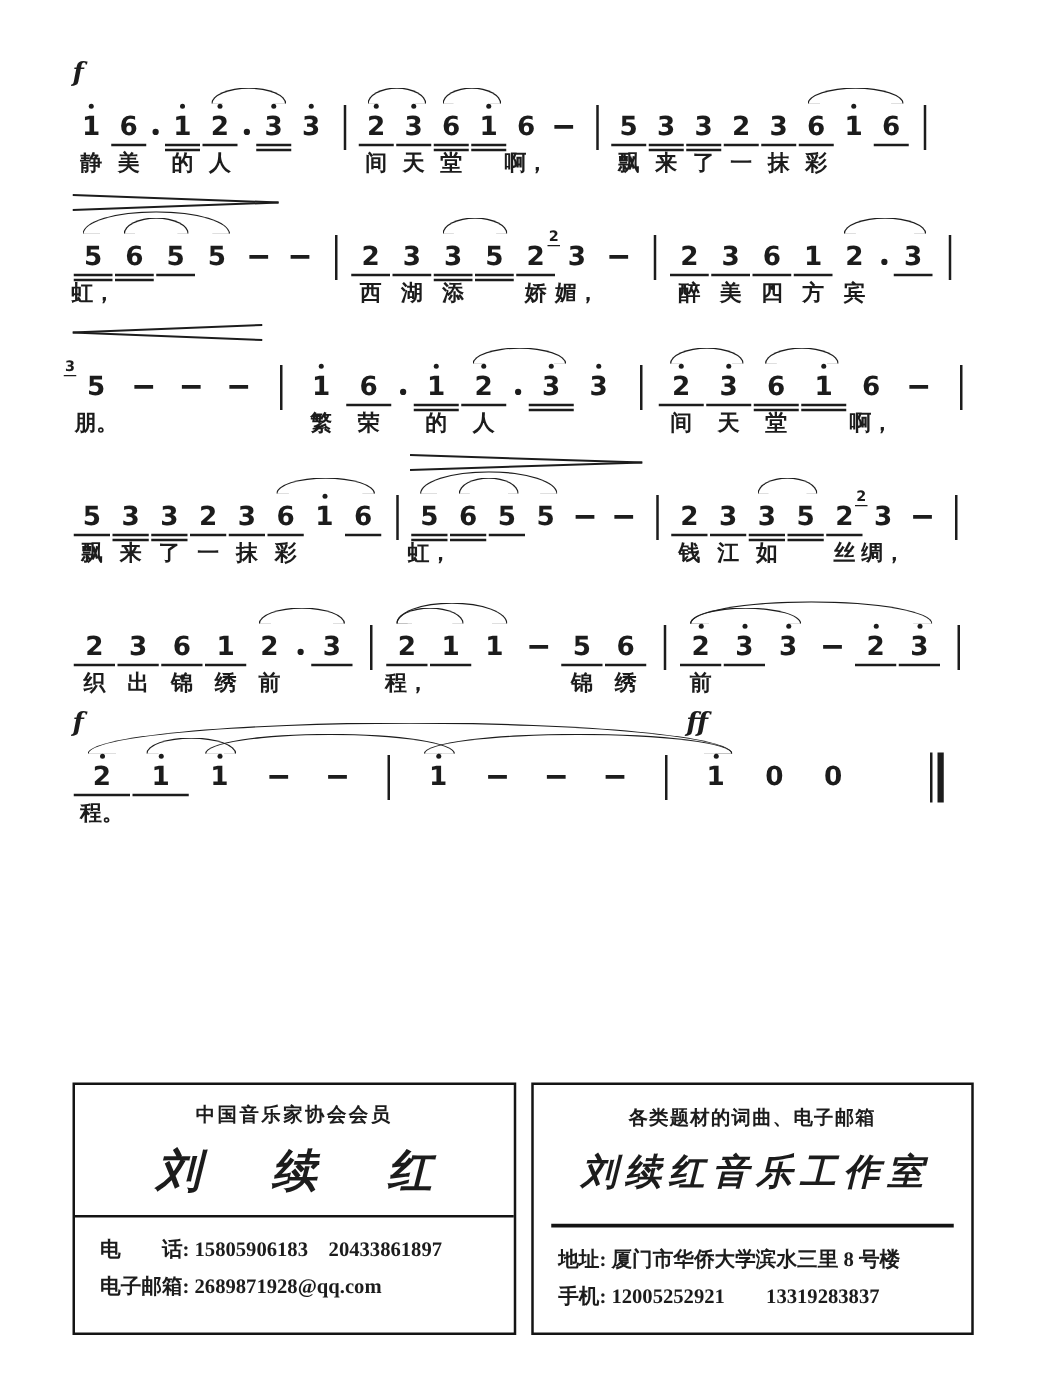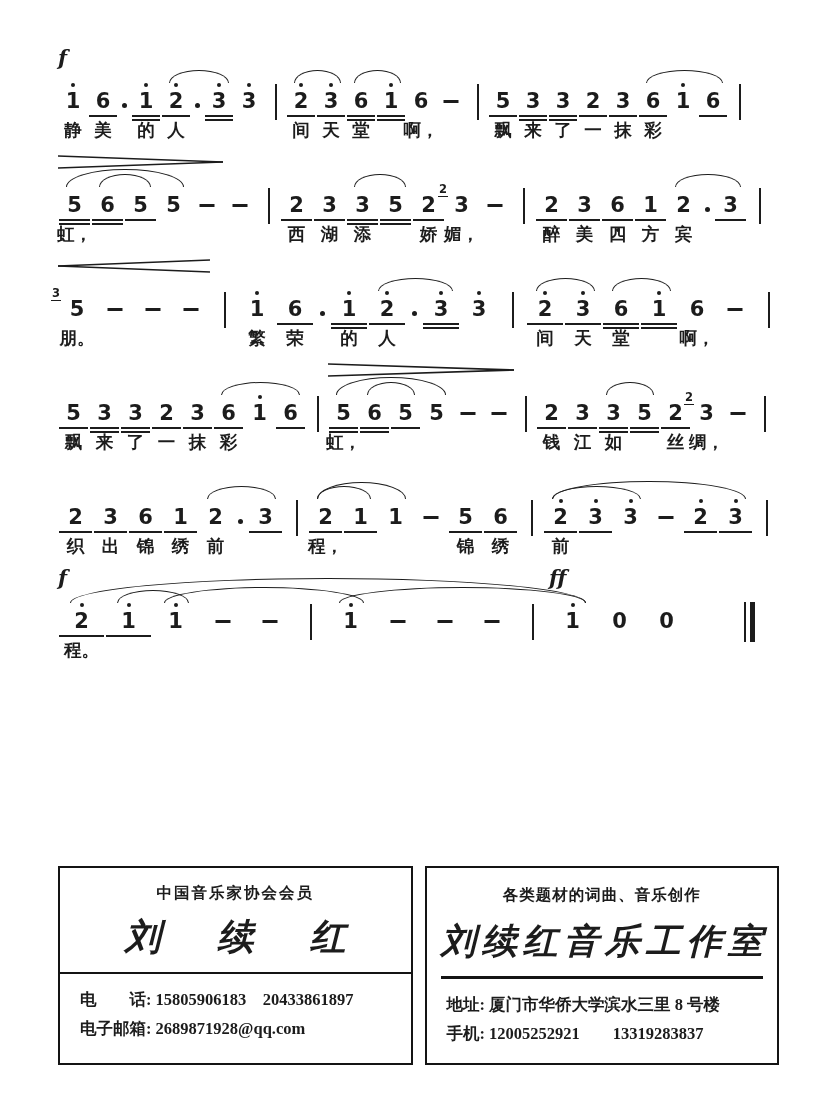--- a/index.html
+++ b/index.html
@@ -62,21 +62,21 @@
   .creds div, .services div{
     font-weight:bold;font-size:15.5px;letter-spacing:2px;line-height:1.55;white-space:nowrap;
   }
   .creds div:nth-child(2){letter-spacing:7px;}
   .services div{letter-spacing:1px;line-height:1.8;}
   .callig{
     font-family:"DejaVu Serif","Liberation Serif",serif;
     font-style:italic;font-weight:bold;
   }
   .name-big{font-size:36px;letter-spacing:22px;padding:8px 0 10px 22px;}
-  .name-studio{font-size:35px;letter-spacing:6px;padding:9px 0 11px 6px;}
+  .name-studio{font-size:29px;letter-spacing:6px;padding:9px 0 21px 6px;}
   .div-full{border-top:2.5px solid #141414;}
   .div-inset{border-top:3px solid #141414;margin:0 14px;}
   .contact{
     text-align:left;padding:12px 14px 14px 20px;
     font-family:"Liberation Serif",serif;
     font-weight:bold;font-size:16.5px;line-height:1.75;
     white-space:pre-wrap;
   }
 </style>
 </head>
@@ -727,21 +727,21 @@
         <div class="callig name-big">刘 续 红</div>
       </div>
       <div class="div-full"></div>
       <div class="contact"><span>电        话: 15805906183    20433861897</span>
 <span>电子邮箱: 2689871928@qq.com</span></div>
     </div>
 
     <div class="card">
       <div class="card-top">
         <div class="services">
-          <div>各类题材的词曲、音乐创作</div>
+          <div>各类题材的词曲、电子邮箱</div>
         </div>
         <div class="callig name-studio">刘续红音乐工作室</div>
       </div>
       <div class="div-inset"></div>
       <div class="contact"><span>地址: 厦门市华侨大学滨水三里 8 号楼</span>
 <span>手机: 12005252921        13319283837</span></div>
     </div>
 
   </div>
 </div>

